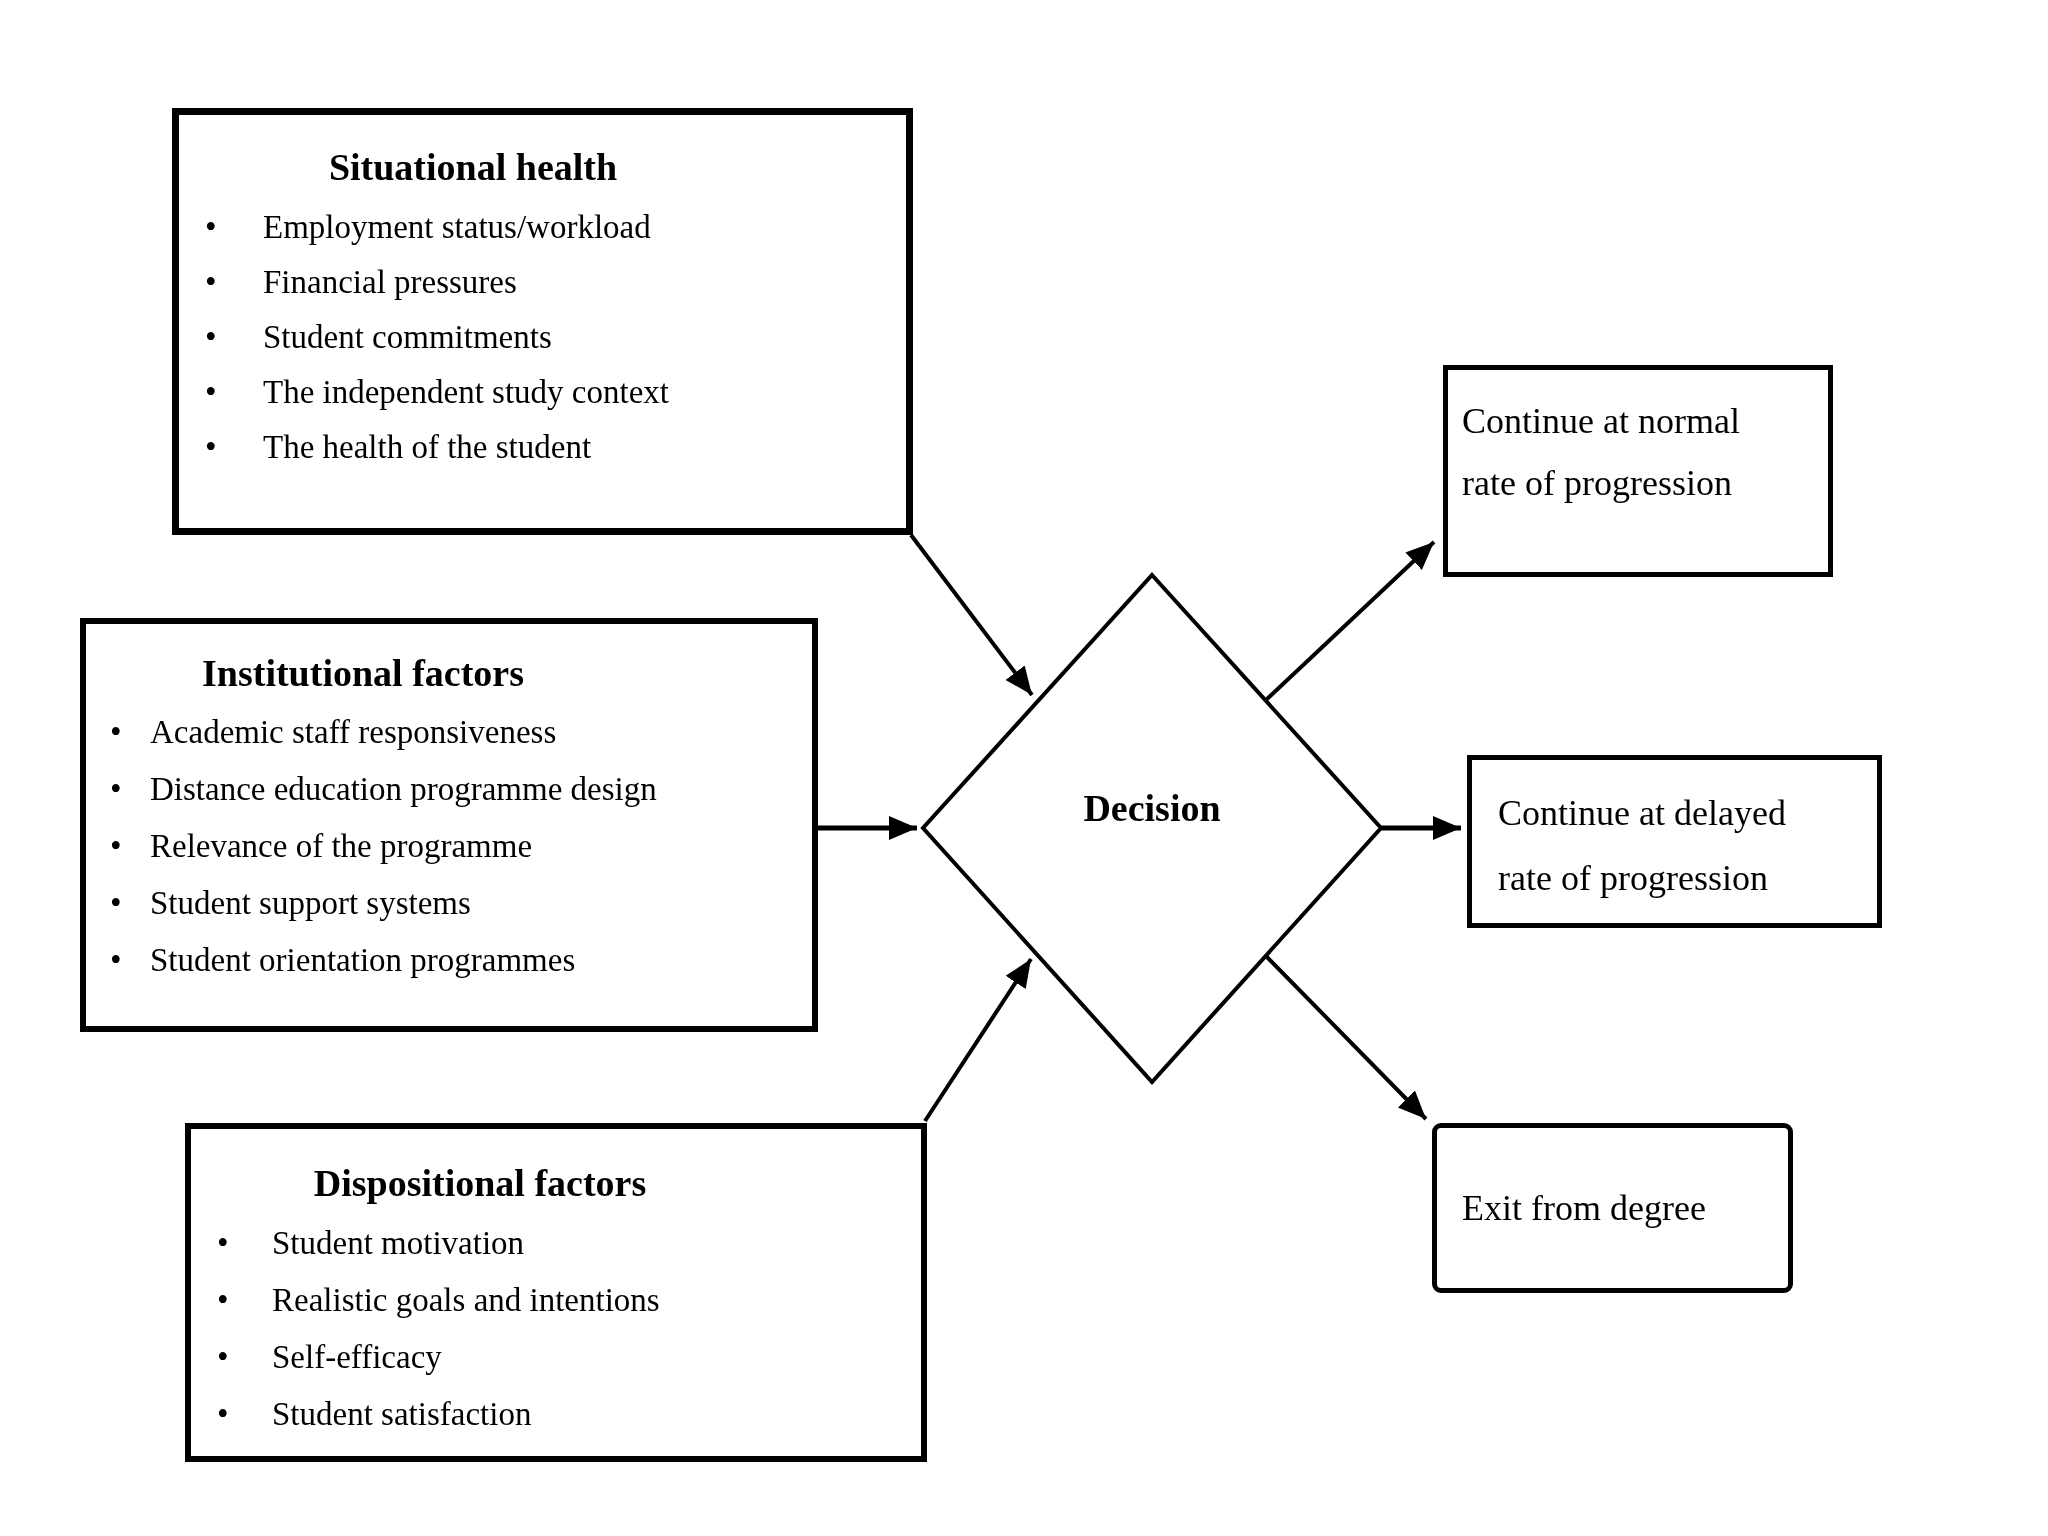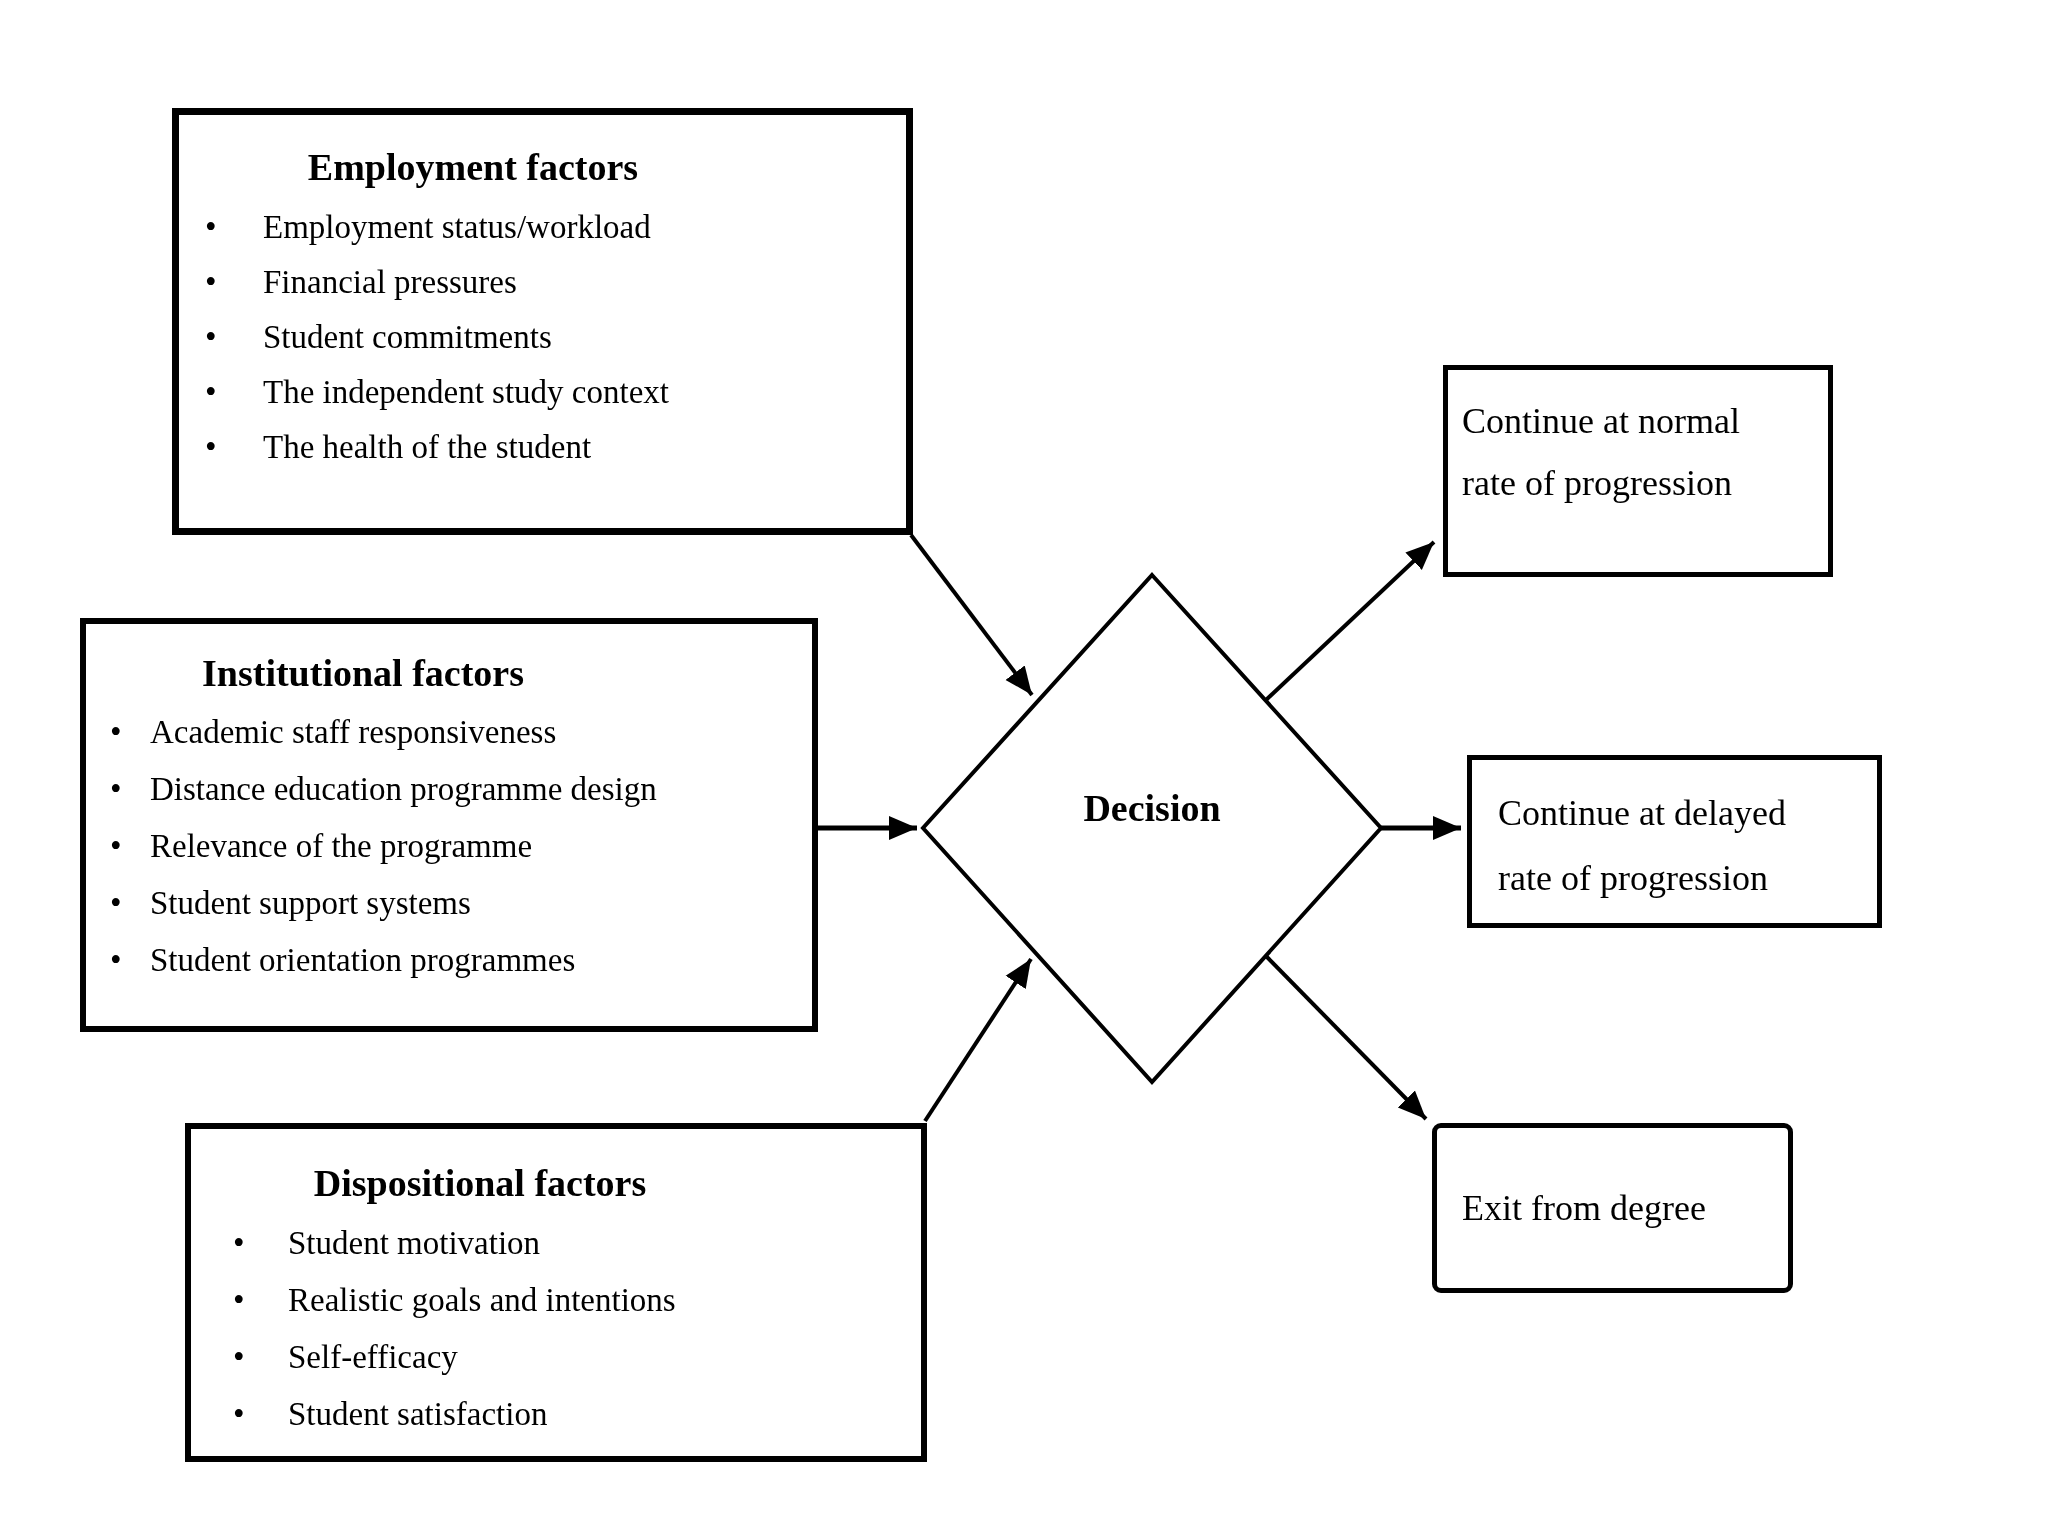--- a/index.html
+++ b/index.html
@@ -22,21 +22,21 @@
 
   .items{list-style:none;margin:0;padding:0;}
   .items li{position:relative;font-size:33px;white-space:nowrap;}
   .items li::before{content:"\2022";position:absolute;top:0;}
   .box-situational .items{margin-top:8px;}
   .box-situational .items li{line-height:55px;padding-left:84px;}
   .box-situational .items li::before{left:26px;}
   .box-institutional .items{margin-top:6px;}
   .box-institutional .items li{line-height:57px;padding-left:64px;}
   .box-institutional .items li::before{left:24px;}
-  .box-dispositional .items{margin-top:7px;margin-left:16px;}
+  .box-dispositional .items{margin-top:7px;}
   .box-dispositional .items li{line-height:57px;padding-left:81px;}
   .box-dispositional .items li::before{left:26px;}
 
   
   .decision-label{
     position:absolute;left:923px;top:780px;width:458px;height:56px;
     text-align:center;font-weight:bold;font-size:38px;line-height:56px;
   }
 
   
@@ -61,21 +61,21 @@
     <polygon points="1152,575 1381,828 1152,1082 923,828" fill="#ffffff" stroke="#000000" stroke-width="4"></polygon>
     <line x1="911" y1="535" x2="1032" y2="695" stroke="#000" stroke-width="4" marker-end="url(#ah)"></line>
     <line x1="818" y1="828" x2="917" y2="828" stroke="#000" stroke-width="5" marker-end="url(#ah)"></line>
     <line x1="925" y1="1121" x2="1031" y2="959" stroke="#000" stroke-width="4" marker-end="url(#ah)"></line>
     <line x1="1266" y1="700" x2="1434" y2="542" stroke="#000" stroke-width="4" marker-end="url(#ah)"></line>
     <line x1="1381" y1="828" x2="1461" y2="828" stroke="#000" stroke-width="5" marker-end="url(#ah)"></line>
     <line x1="1266" y1="956" x2="1426" y2="1119" stroke="#000" stroke-width="4" marker-end="url(#ah)"></line>
   </svg>
 
   <div class="fbox box-situational">
-    <div class="title">Employment factors</div>
+    <div class="title">Situational health</div>
     <ul class="items">
       <li>Employment status/workload</li>
       <li>Financial pressures</li>
       <li>Student commitments</li>
       <li>The independent study context</li>
       <li>The health of the student</li>
     </ul>
   </div>
 
   <div class="fbox box-institutional">

